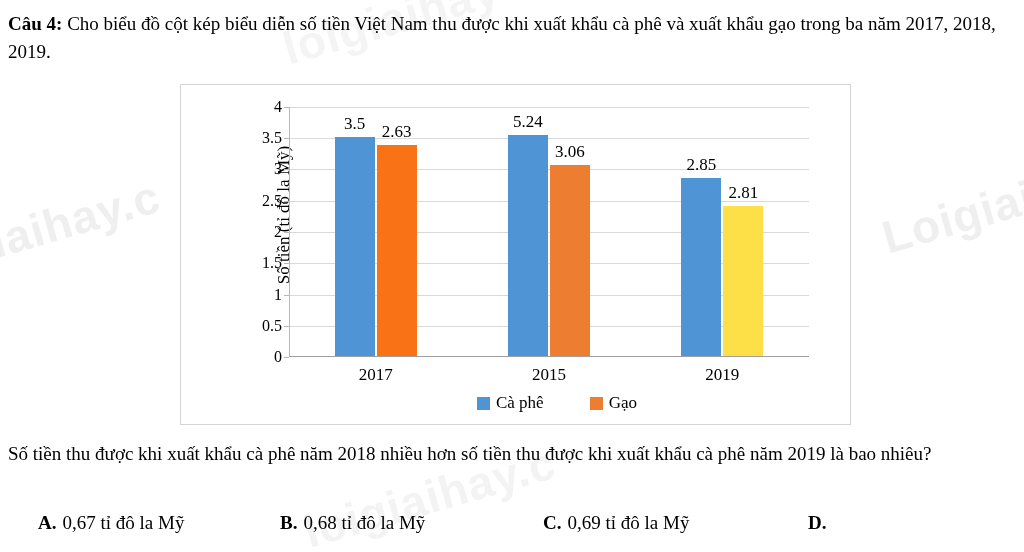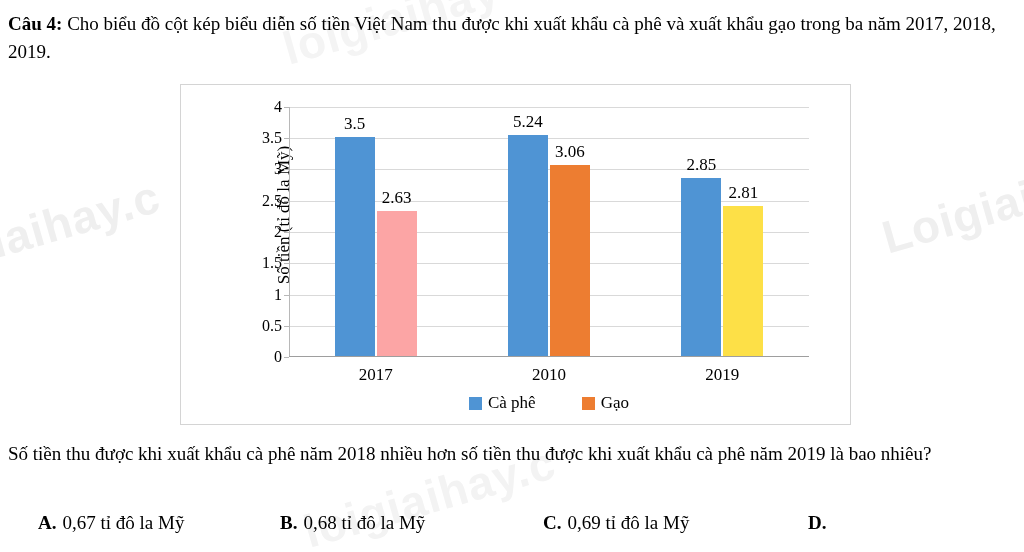--- a/index.html
+++ b/index.html
@@ -94,21 +94,21 @@
   .xtick {
     position:absolute;
     top:100%;
     left:50%;
     transform:translateX(-50%);
     margin-top:9px;
     font-size:17px;
   }
   .legend {
     position:absolute;
-    left:108px; width:520px;
+    left:116px; width:520px;
     top:308px;
     display:flex;
     justify-content:center;
     gap:46px;
     font-size:17px;
   }
   .legend-item { display:flex; align-items:center; gap:6px; }
   .swatch { width:13px; height:13px; display:inline-block; }
 
   
@@ -195,37 +195,37 @@
     <div class="tickmark" style="top:31px"></div>
     <div class="tickmark" style="top:0px"></div>
 
     <div class="groups">
 
       <div class="group">
         <div class="bar-wrap">
           <div class="bar" style="height:218.75px;background:#4f94d4">
             <span class="val">3.5</span>
           </div>
-          <div class="bar" style="height:145px;background:#fca5a5">
+          <div class="bar" style="height:211px;background:#f97316">
             <span class="val">2.63</span>
           </div>
         </div>
         <span class="xtick">2017</span>
       </div>
 
       <div class="group">
         <div class="bar-wrap">
           <div class="bar" style="height:221.3px;background:#4f94d4">
             <span class="val">5.24</span>
           </div>
           <div class="bar" style="height:191.3px;background:#ed7d31">
             <span class="val">3.06</span>
           </div>
         </div>
-        <span class="xtick">2010</span>
+        <span class="xtick">2015</span>
       </div>
 
       <div class="group">
         <div class="bar-wrap">
           <div class="bar" style="height:178.1px;background:#4f94d4">
             <span class="val">2.85</span>
           </div>
           <div class="bar" style="height:150px;background:#fde047">
             <span class="val">2.81</span>
           </div>

